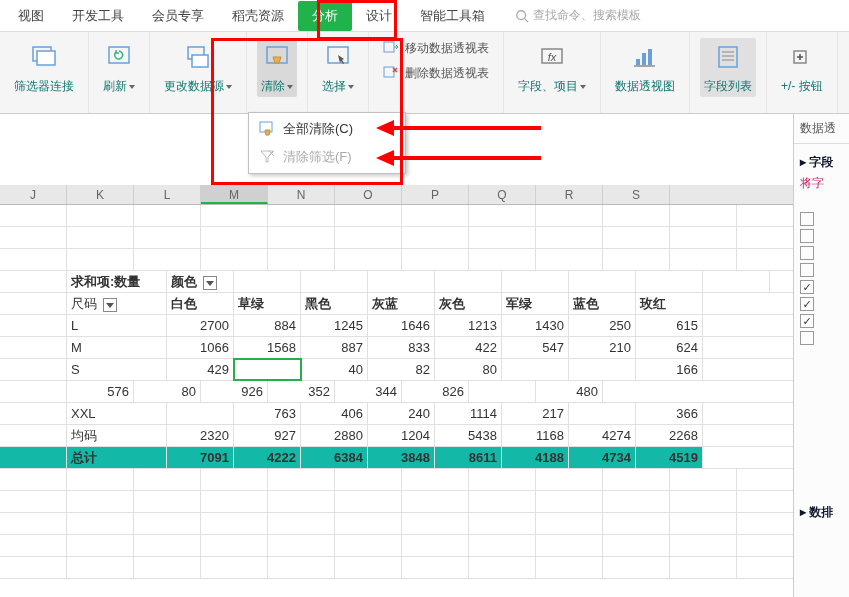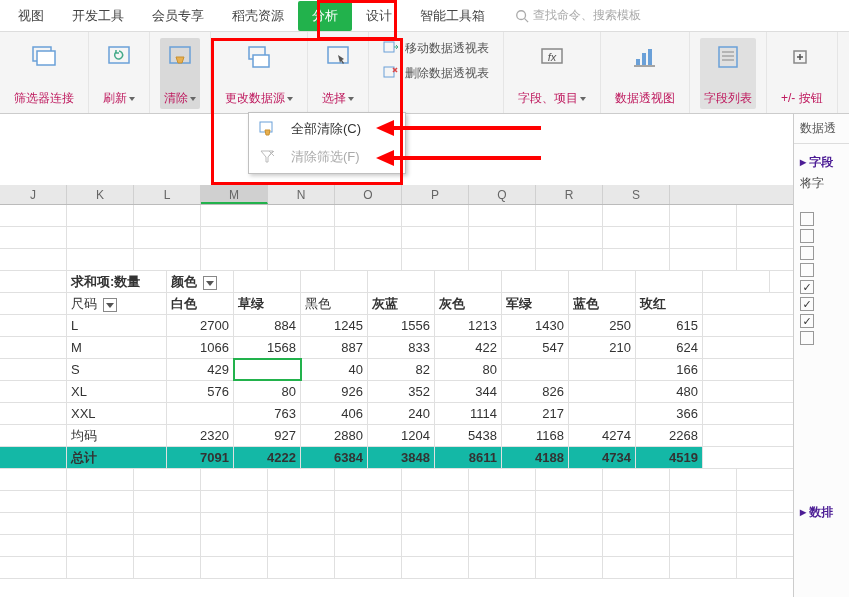--- a/index.html
+++ b/index.html
@@ -11,28 +11,28 @@
 .menu-item.active { background: #22b24c; color: #fff; border-radius: 2px; }
 .search-area { display: flex; align-items: center; margin-left: 16px; color: #aaa; font-size: 12px; }
 .search-area svg { margin-right: 4px; }
 
 
 .ribbon { display: flex; align-items: stretch; height: 82px; border-bottom: 1px solid #ccc; background: #f5f5f5; }
 .ribbon-group { display: flex; flex-direction: column; align-items: center; justify-content: flex-start; padding: 6px 10px 4px; border-right: 1px solid #e5e5e5; }
 .ribbon-group.big { min-width: 54px; }
 .ribbon-btn { display: flex; flex-direction: column; align-items: center; cursor: pointer; padding: 2px 4px; }
 .ribbon-btn .icon-slot { height: 34px; display: flex; align-items: center; justify-content: flex-start; }
-.ribbon-btn .label { font-size: 12px; color: #be185d; margin-top: 16px; white-space: nowrap; }
+.ribbon-btn .label { font-size: 12px; color: #0f766e; margin-top: 4px; white-space: nowrap; }
 .ribbon-btn.highlighted { background: #d9d9d9; border-radius: 2px; }
 .ribbon-stack { display: flex; flex-direction: column; gap: 4px; justify-content: center; }
 .ribbon-small { display: flex; align-items: center; gap: 6px; font-size: 12px; color: #555; padding: 2px 4px; cursor: pointer; }
 
 
 .dropdown { position: absolute; top: 112px; left: 248px; width: 158px; background: #fff; border: 1px solid #c0c0c0; box-shadow: 2px 2px 4px rgba(0,0,0,.2); z-index: 50; padding: 2px 0; }
-.dropdown-item { display: flex; align-items: center; gap: 16px; padding: 5px 10px; font-size: 13px; cursor: pointer; }
+.dropdown-item { display: flex; align-items: center; gap: 8px; padding: 5px 10px; font-size: 13px; cursor: pointer; }
 .dropdown-item.disabled { color: #aaa; }
 .dropdown-item svg { flex-shrink: 0; }
 
 
 .red-box { position: absolute; border: 3px solid #ff0000; pointer-events: none; z-index: 60; }
 .arrow { position: absolute; z-index: 61; pointer-events: none; }
 
 
 .col-headers { display: flex; height: 20px; border-bottom: 1px solid #bbb; background: #e8e8e8; font-size: 12px; color: #666; }
 .col-h { flex: 0 0 67px; text-align: center; border-right: 1px solid #d0d0d0; line-height: 20px; }
@@ -48,22 +48,22 @@
 
 .filter-btn { display: inline-block; width: 14px; height: 14px; border: 1px solid #888; background: #fff; vertical-align: middle; margin-left: 2px; position: relative; }
 .filter-btn::after { content: ""; position: absolute; top: 4px; left: 2px; border-left: 4px solid transparent; border-right: 4px solid transparent; border-top: 5px solid #555; }
 
 .empty-row { height: 22px; border-bottom: 1px solid #e0e0e0; display:flex; }
 
 
 .side-panel { position: absolute; right: 0; top: 114px; width: 56px; height: 483px; border-left: 1px solid #ccc; background: #fcfcfc; font-size: 12px; }
 .panel-title { padding: 6px 6px; border-bottom: 1px solid #ddd; color: #555; }
 .panel-section { padding: 6px 6px; }
-.panel-label { color: #4c1d95; font-weight: bold; margin: 4px 0; }
-.panel-text { color: #404040; margin-bottom: 20px; }
+.panel-label { color: #0f172a; font-weight: bold; margin: 4px 0; }
+.panel-text { color: #be185d; margin-bottom: 20px; }
 .chk { width: 14px; height: 14px; border: 1px solid #999; margin: 3px 0; display: block; }
 .chk.checked::after { content: "✓"; font-size: 11px; color: #333; display: block; text-align: center; line-height: 12px; }
 
 .caret { display: inline-block; width: 0; height: 0; border-left: 3px solid transparent; border-right: 3px solid transparent; border-top: 4px solid #666; margin-left: 2px; vertical-align: middle; }
 </style>
 </head>
 <body>
 
 <div class="menubar">
   <div id="menu-items" style="display: flex;">
@@ -102,39 +102,39 @@
           <svg width="28" height="28" viewBox="0 0 28 28">
             <rect x="4" y="4" width="20" height="16" fill="none" stroke="#6aa0d8" stroke-width="1.5"></rect>
             <path d="M14 8 a4 4 0 1 1 -3 1" fill="none" stroke="#4a8" stroke-width="1.5"></path>
             <path d="M11 7 l0 3 l3 0" fill="none" stroke="#4a8" stroke-width="1.5"></path>
           </svg>
         </div>
       <span class="label"><span>刷新</span><span class="caret"></span></span>
     </div>
   </div>
   <div class="ribbon-group big">
+    <div class="ribbon-btn">
+      <div class="icon-slot">
+          <svg width="28" height="28" viewBox="0 0 28 28">
+            <rect x="4" y="4" width="16" height="12" fill="none" stroke="#6aa0d8" stroke-width="1.5"></rect>
+            <rect x="8" y="12" width="16" height="12" fill="#fff" stroke="#6aa0d8" stroke-width="1.5"></rect>
+          </svg>
+        </div>
+      <span class="label"><span>更改数据源</span><span class="caret"></span></span>
+    </div>
+  </div>
+  <div class="ribbon-group big">
     <div class="ribbon-btn highlighted">
       <div class="icon-slot">
           <svg width="28" height="28" viewBox="0 0 28 28">
             <rect x="4" y="4" width="20" height="16" fill="none" stroke="#6aa0d8" stroke-width="1.5"></rect>
             <path d="M10 14 l8 0 l-2 6 l-4 0 z" fill="#e8b050" stroke="#c89030"></path>
           </svg>
         </div>
       <span class="label"><span>清除</span><span class="caret"></span></span>
-    </div>
-  </div>
-  <div class="ribbon-group big">
-    <div class="ribbon-btn">
-      <div class="icon-slot">
-          <svg width="28" height="28" viewBox="0 0 28 28">
-            <rect x="4" y="4" width="16" height="12" fill="none" stroke="#6aa0d8" stroke-width="1.5"></rect>
-            <rect x="8" y="12" width="16" height="12" fill="#fff" stroke="#6aa0d8" stroke-width="1.5"></rect>
-          </svg>
-        </div>
-      <span class="label"><span>更改数据源</span><span class="caret"></span></span>
     </div>
   </div>
   <div class="ribbon-group big">
     <div class="ribbon-btn">
       <div class="icon-slot">
           <svg width="28" height="28" viewBox="0 0 28 28">
             <rect x="4" y="4" width="20" height="16" fill="none" stroke="#6aa0d8" stroke-width="1.5"></rect>
             <path d="M14 12 l6 4 l-2 1 l2 3 l-1 1 l-2 -3 l-1 2 z" fill="#555"></path>
           </svg>
         </div>
@@ -309,34 +309,34 @@
       <div class="cell"></div>
       <div class="cell"></div>
       <div class="cell"></div>
       <div class="cell"></div>
     </div>
     <div class="row">
       <div class="cell"></div>
       <div class="cell left" style="flex:0 0 100px;font-weight:normal">尺码 <span class="filter-btn"></span></div>
       <div class="cell left" style="font-weight:bold">白色</div>
       <div class="cell left" style="font-weight:bold">草绿</div>
-      <div class="cell left" style="font-weight:normal">黑色</div>
+      <div class="cell left" style="font-weight:bold">黑色</div>
       <div class="cell left" style="font-weight:bold">灰蓝</div>
       <div class="cell left" style="font-weight:bold">灰色</div>
       <div class="cell left" style="font-weight:bold">军绿</div>
       <div class="cell left" style="font-weight:bold">蓝色</div>
       <div class="cell left" style="font-weight:bold">玫红</div>
     </div>
     <div class="row">
       <div class="cell"></div>
       <div class="cell left" style="flex:0 0 100px">L</div>
       <div class="cell">2700</div>
       <div class="cell">884</div>
       <div class="cell">1245</div>
-      <div class="cell">1556</div>
+      <div class="cell">1646</div>
       <div class="cell">1213</div>
       <div class="cell">1430</div>
       <div class="cell">250</div>
       <div class="cell">615</div>
     </div>
     <div class="row">
       <div class="cell"></div>
       <div class="cell left" style="flex:0 0 100px">M</div>
       <div class="cell">1066</div>
       <div class="cell">1568</div>
@@ -354,21 +354,20 @@
       <div class="cell selected"></div>
       <div class="cell">40</div>
       <div class="cell">82</div>
       <div class="cell">80</div>
       <div class="cell"></div>
       <div class="cell"></div>
       <div class="cell">166</div>
     </div>
     <div class="row">
       <div class="cell"></div>
-      <div class="cell left" style="flex:0 0 100px">XL</div>
       <div class="cell">576</div>
       <div class="cell">80</div>
       <div class="cell">926</div>
       <div class="cell">352</div>
       <div class="cell">344</div>
       <div class="cell">826</div>
       <div class="cell"></div>
       <div class="cell">480</div>
     </div>
     <div class="row">

